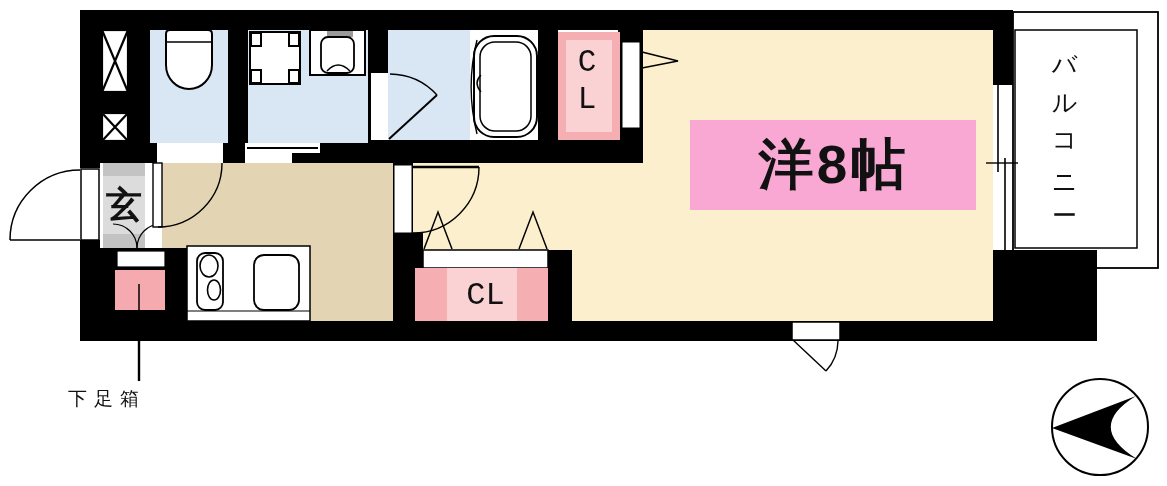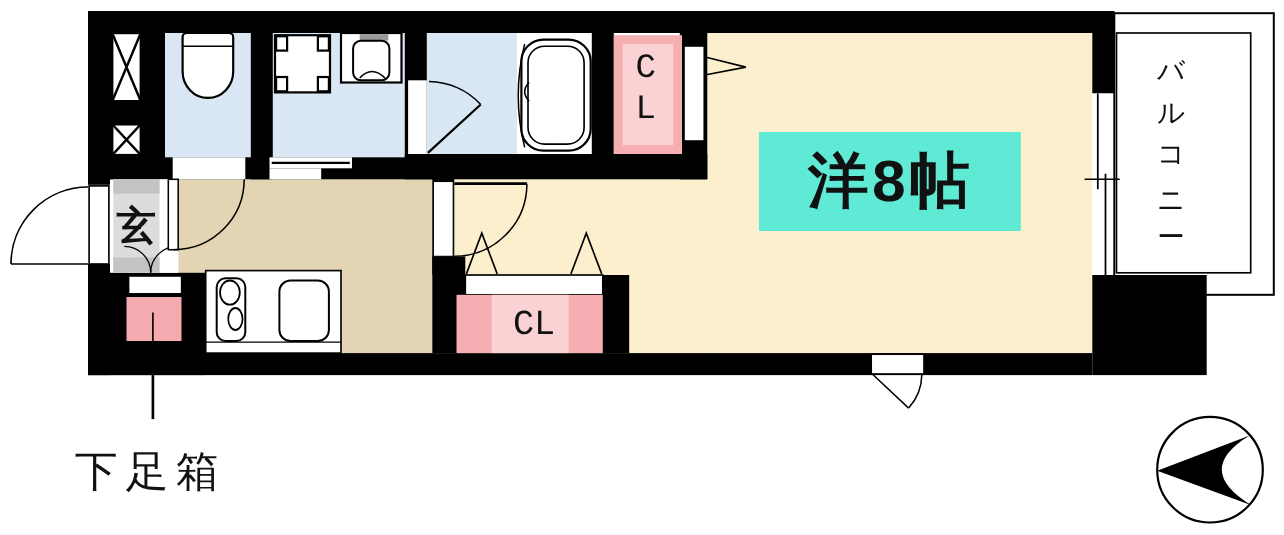--- a/index.html
+++ b/index.html
@@ -4,25 +4,25 @@
 <style>
   html,body{margin:0;padding:0;background:#ffffff;}
   .plan{position:relative;width:1167px;height:486px;background:#ffffff;overflow:hidden;
         font-family:"Liberation Sans","DejaVu Sans",sans-serif;}
   .plan svg{position:absolute;left:0;top:0;}
   .lbl{position:absolute;color:#111;z-index:5;font-family:Liberation Mono, monospace;}
   .lbl-entrance{left:103px;top:181px;width:42px;text-align:center;font-size:36px;font-weight:600;}
   .lbl-cl-top{left:572px;top:44px;width:30px;text-align:center;font-size:31px;line-height:37px;
               word-break:break-all;letter-spacing:0;}
   .lbl-cl-bottom{left:423px;top:277px;width:125px;text-align:center;font-size:32px;}
-  .lbl-main{left:690px;top:120px;width:238px;height:90px;display:flex;align-items:center;
-            justify-content:center;background:#5eead4;font-size:55px;font-weight:600;letter-spacing:2px;}
+  .lbl-main{left:690px;top:120px;width:286px;height:90px;display:flex;align-items:center;
+            justify-content:center;background:#f9a8d4;font-size:55px;font-weight:600;letter-spacing:2px;}
   .lbl-balcony{left:1046px;top:36px;height:214px;writing-mode:vertical-rl;text-orientation:upright;
                font-size:25px;letter-spacing:13px;font-weight:500;}
-  .lbl-shoebox{left:68px;top:402px;width:170px;font-size:39px;letter-spacing:7px;}
+  .lbl-shoebox{left:68px;top:386px;width:170px;font-size:19px;letter-spacing:7px;}
 </style>
 </head>
 <body>
 
 <div class="plan">
 
   <svg width="1167" height="486" viewBox="0 0 1167 486">
 
     <g>
       <rect x="150" y="30" width="78" height="113" fill="#d9e7f5"></rect>

